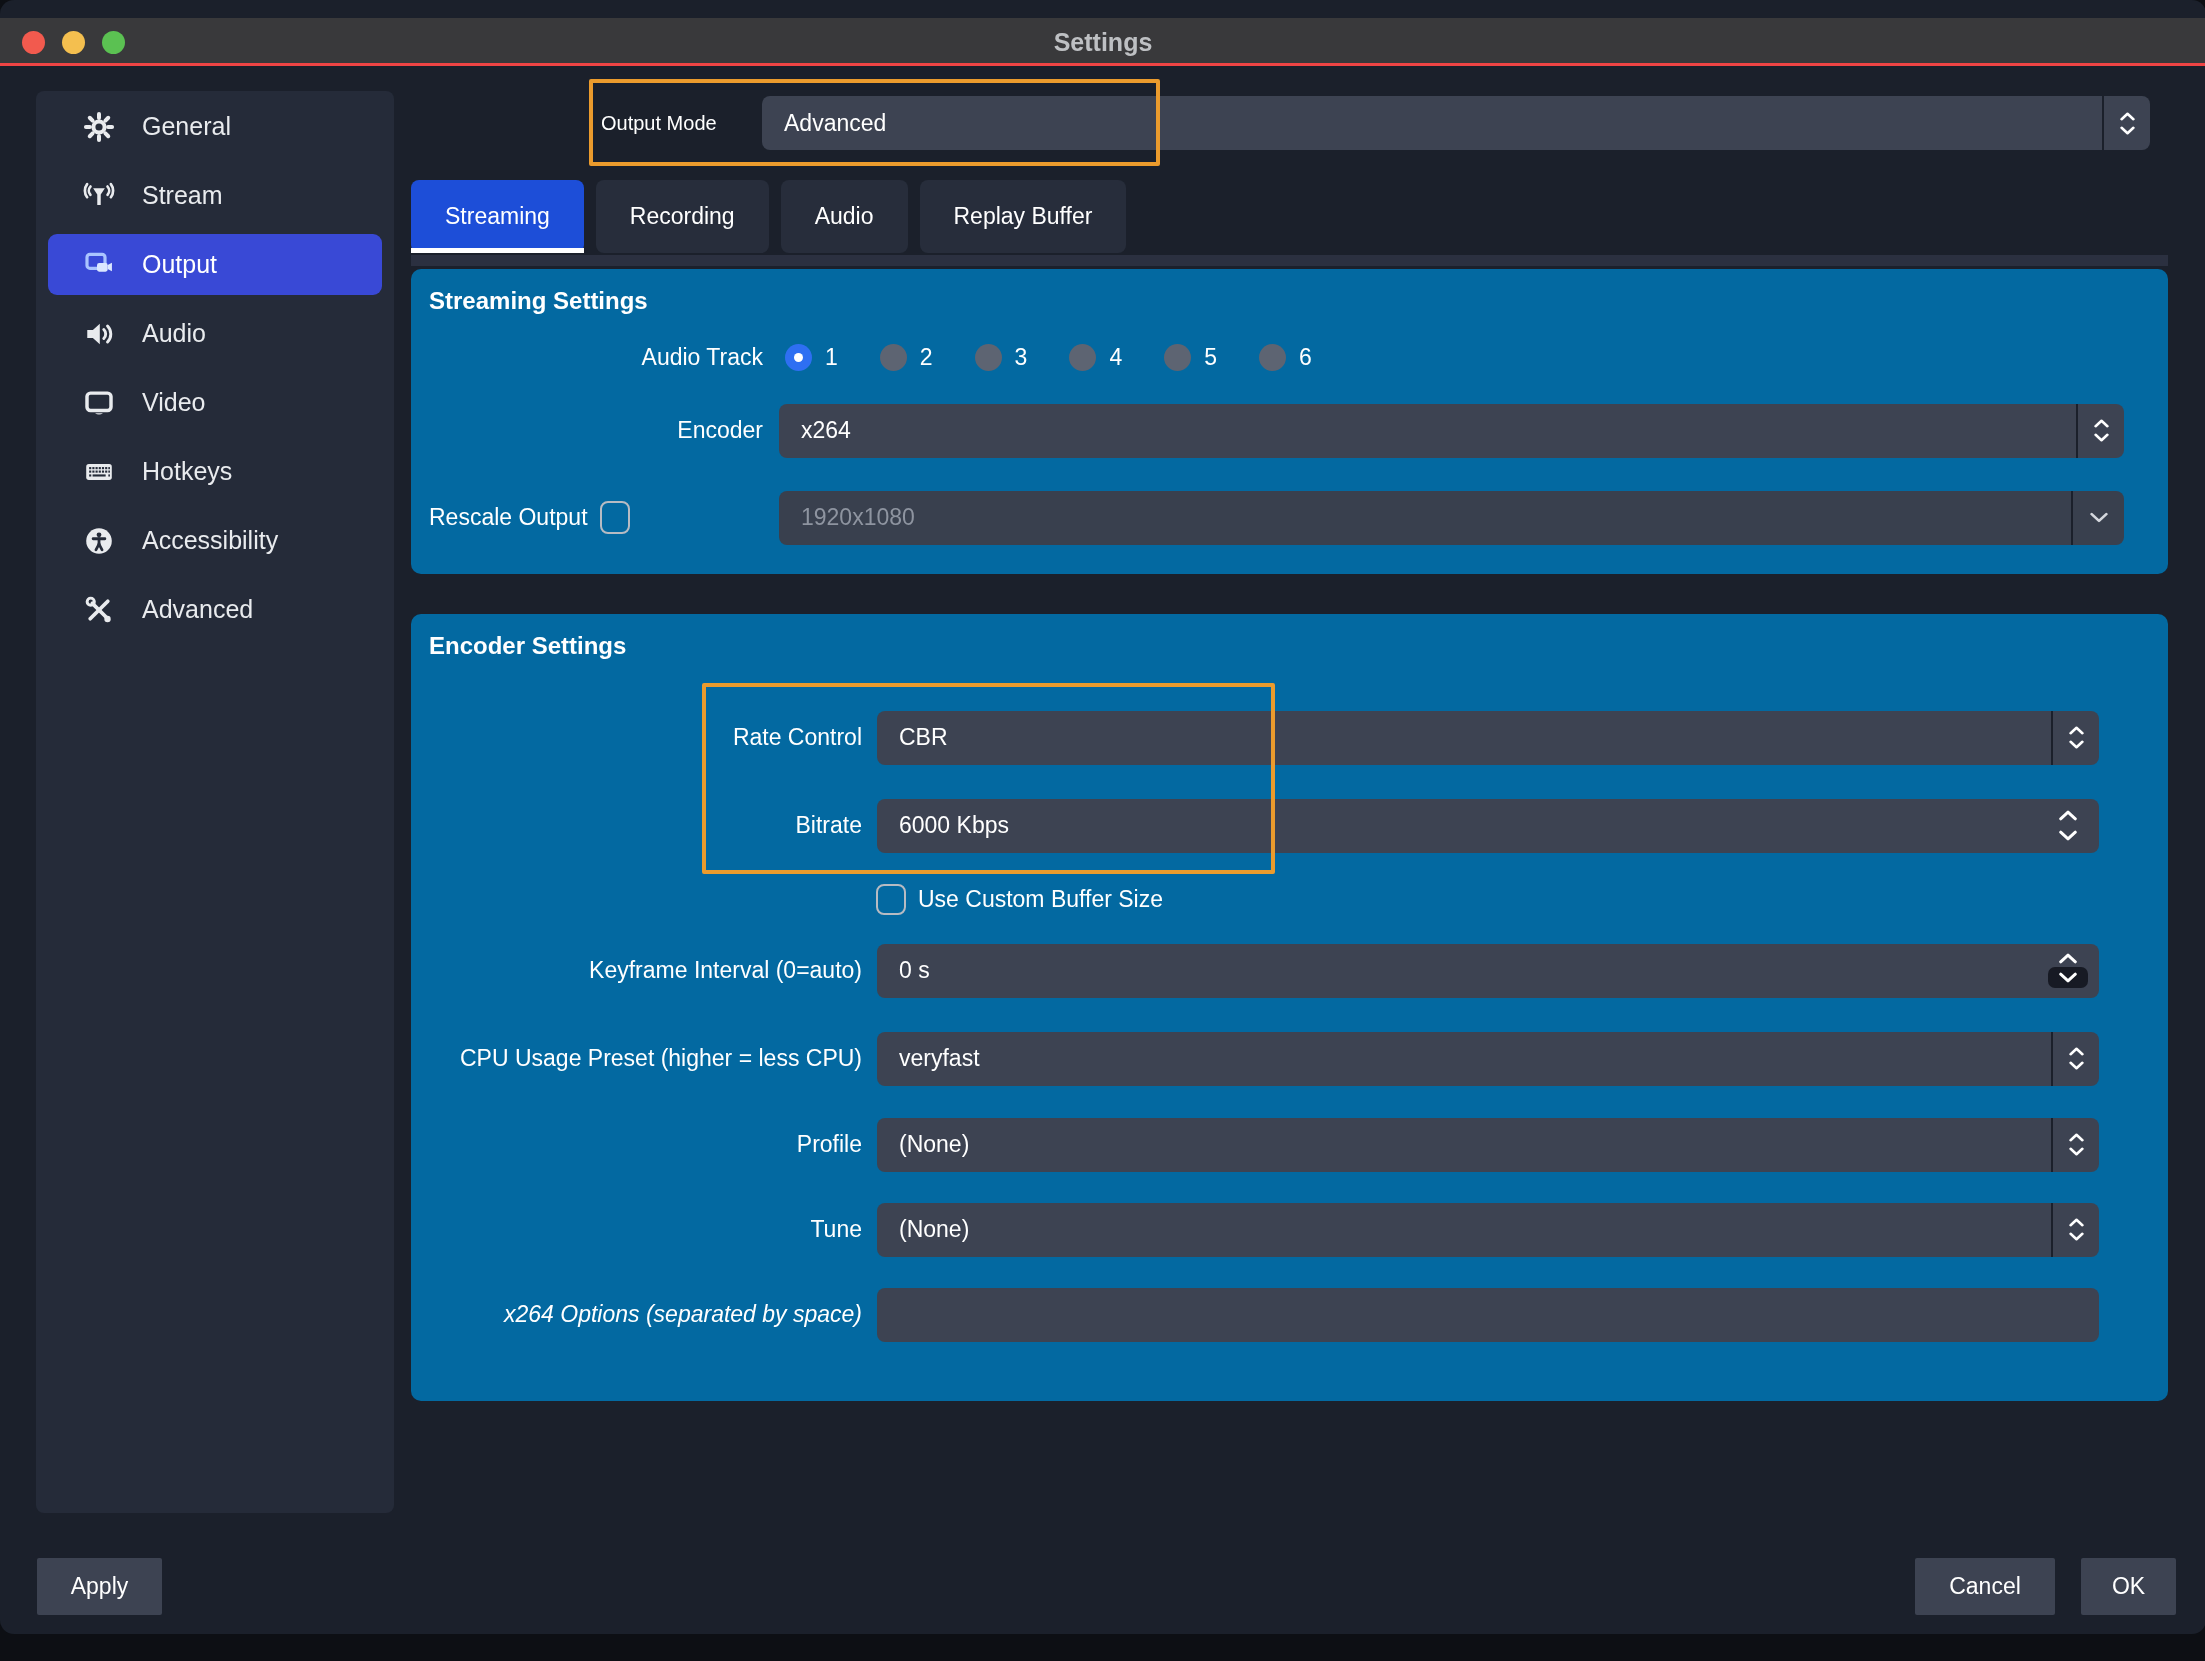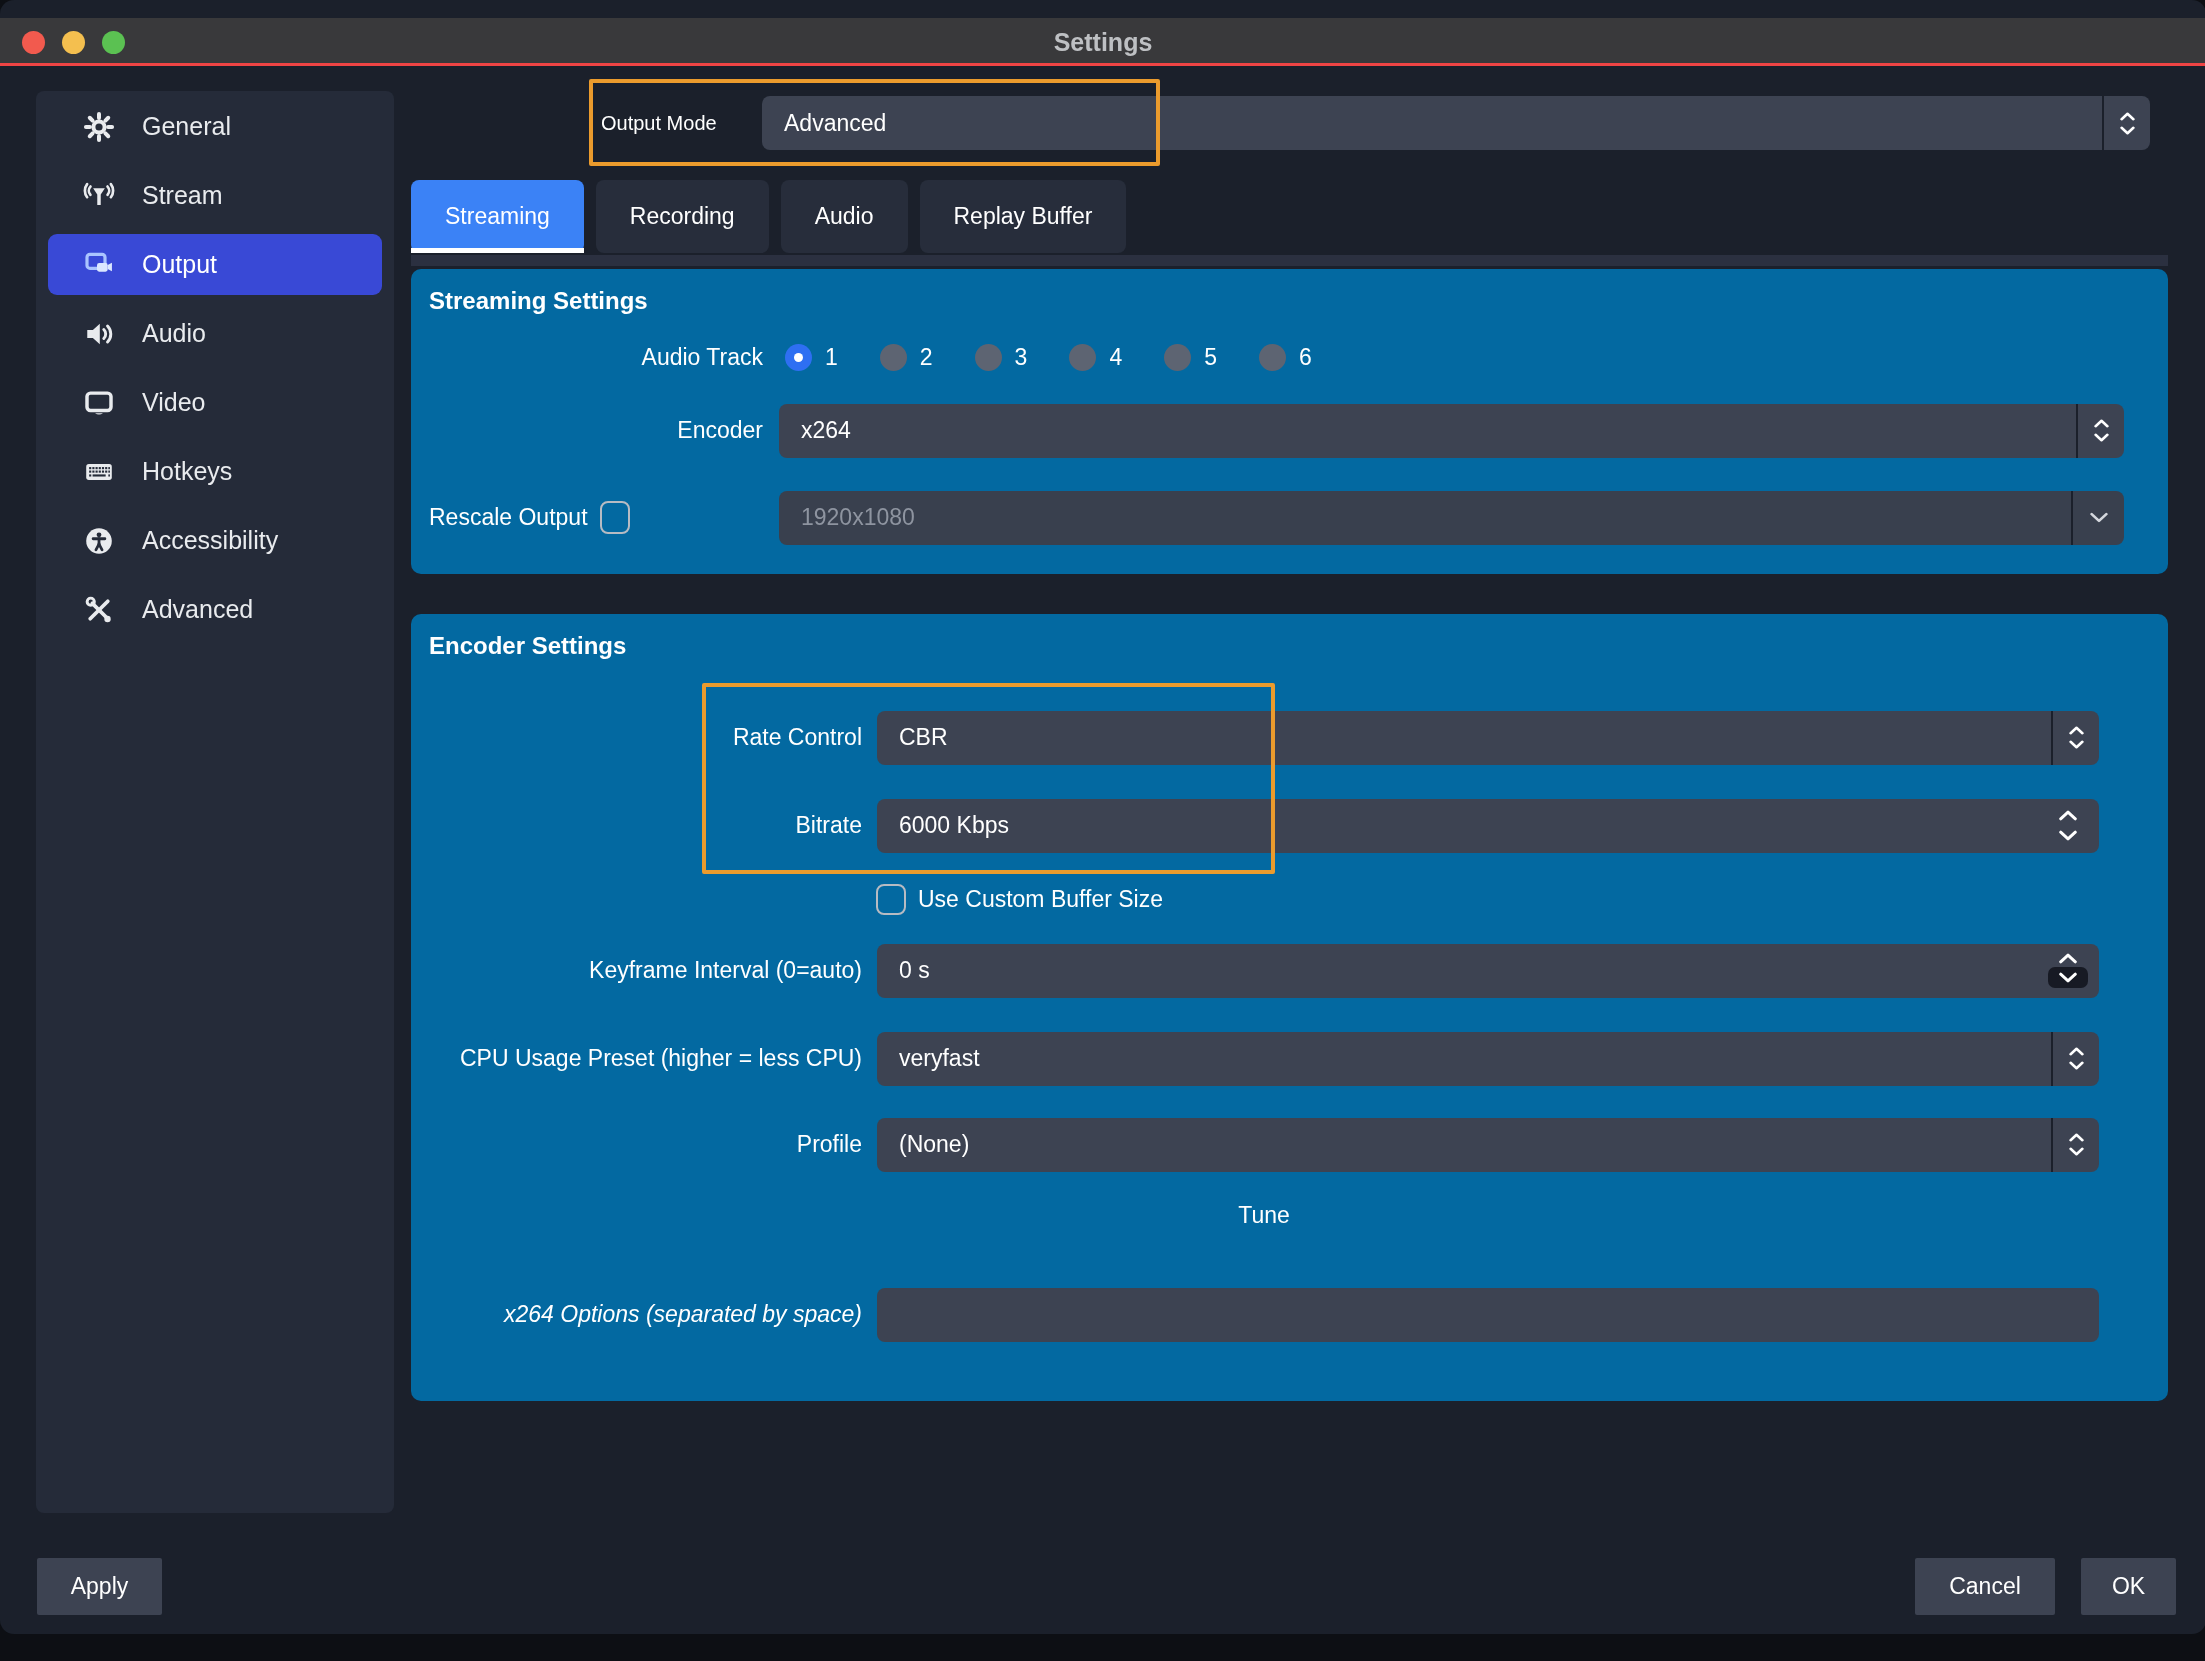--- a/index.html
+++ b/index.html
@@ -37,21 +37,21 @@
   .radio.on i { width:9px; height:9px; border-radius:50%; background:#ffffff; display:block; }
   .radio-opt { display:flex; align-items:center; gap:13px; font-size:23px; color:#fff; }
 
   
   .om-label { position:absolute; left:601px; top:96px; height:54px; line-height:54px; color:#ffffff; font-size:20px; }
   .om-select { position:absolute; left:762px; top:96px; width:1388px; }
 
   
   .tabs { position:absolute; left:411px; top:180px; display:flex; gap:12px; }
   .tab { height:73px; padding:0 34px; background:#272d3b; border-radius:8px; display:flex; align-items:center; color:#ffffff; font-size:23px; position:relative; }
-  .tab.active { background:#3b82f6; }
+  .tab.active { background:#1d4ed8; }
   .tab.active::after { content:""; position:absolute; left:0; right:0; bottom:0; height:5px; background:#ffffff; }
   .tabstrip { position:absolute; left:411px; top:255px; width:1757px; height:11px; background:#2b3040; }
 
   
   .group { position:absolute; left:411px; width:1757px; background:#0369a1; border-radius:10px; }
   .groupA { top:269px; height:305px; }
   .groupB { top:614px; height:787px; }
   .g-title { position:absolute; left:18px; top:18px; font-size:24px; font-weight:bold; color:#ffffff; }
   .row { position:absolute; left:18px; right:44px; height:55px; display:flex; align-items:center; }
   .groupB .row { right:69px; }
@@ -64,21 +64,21 @@
   
   .row-audio    { top:61px; }
   .row-encoder  { top:134px; }
   .row-rescale  { top:221px; }
   .row-rate     { top:96px; }
   .row-bitrate  { top:184px; }
   .row-buffer   { top:261px; height:48px; left:465px; display:flex; gap:12px; align-items:center; color:#fff; font-size:23px; }
   .row-keyframe { top:329px; }
   .row-cpu      { top:417px; }
   .row-profile  { top:503px; }
-  .row-tune     { top:588px;flex-direction:column; }
+  .row-tune     { top:588px; }
   .row-x264     { top:673px;font-style:italic; }
 
   .radios { display:flex; gap:42px; margin-left:22px; align-items:center; }
 
   
   .hl { position:absolute; border:4px solid #eb9b2d; border-radius:2px; pointer-events:none; }
   .hl1 { left:589px; top:79px; width:571px; height:87px; }
   .hl2 { left:702px; top:683px; width:573px; height:191px; }
 
   

